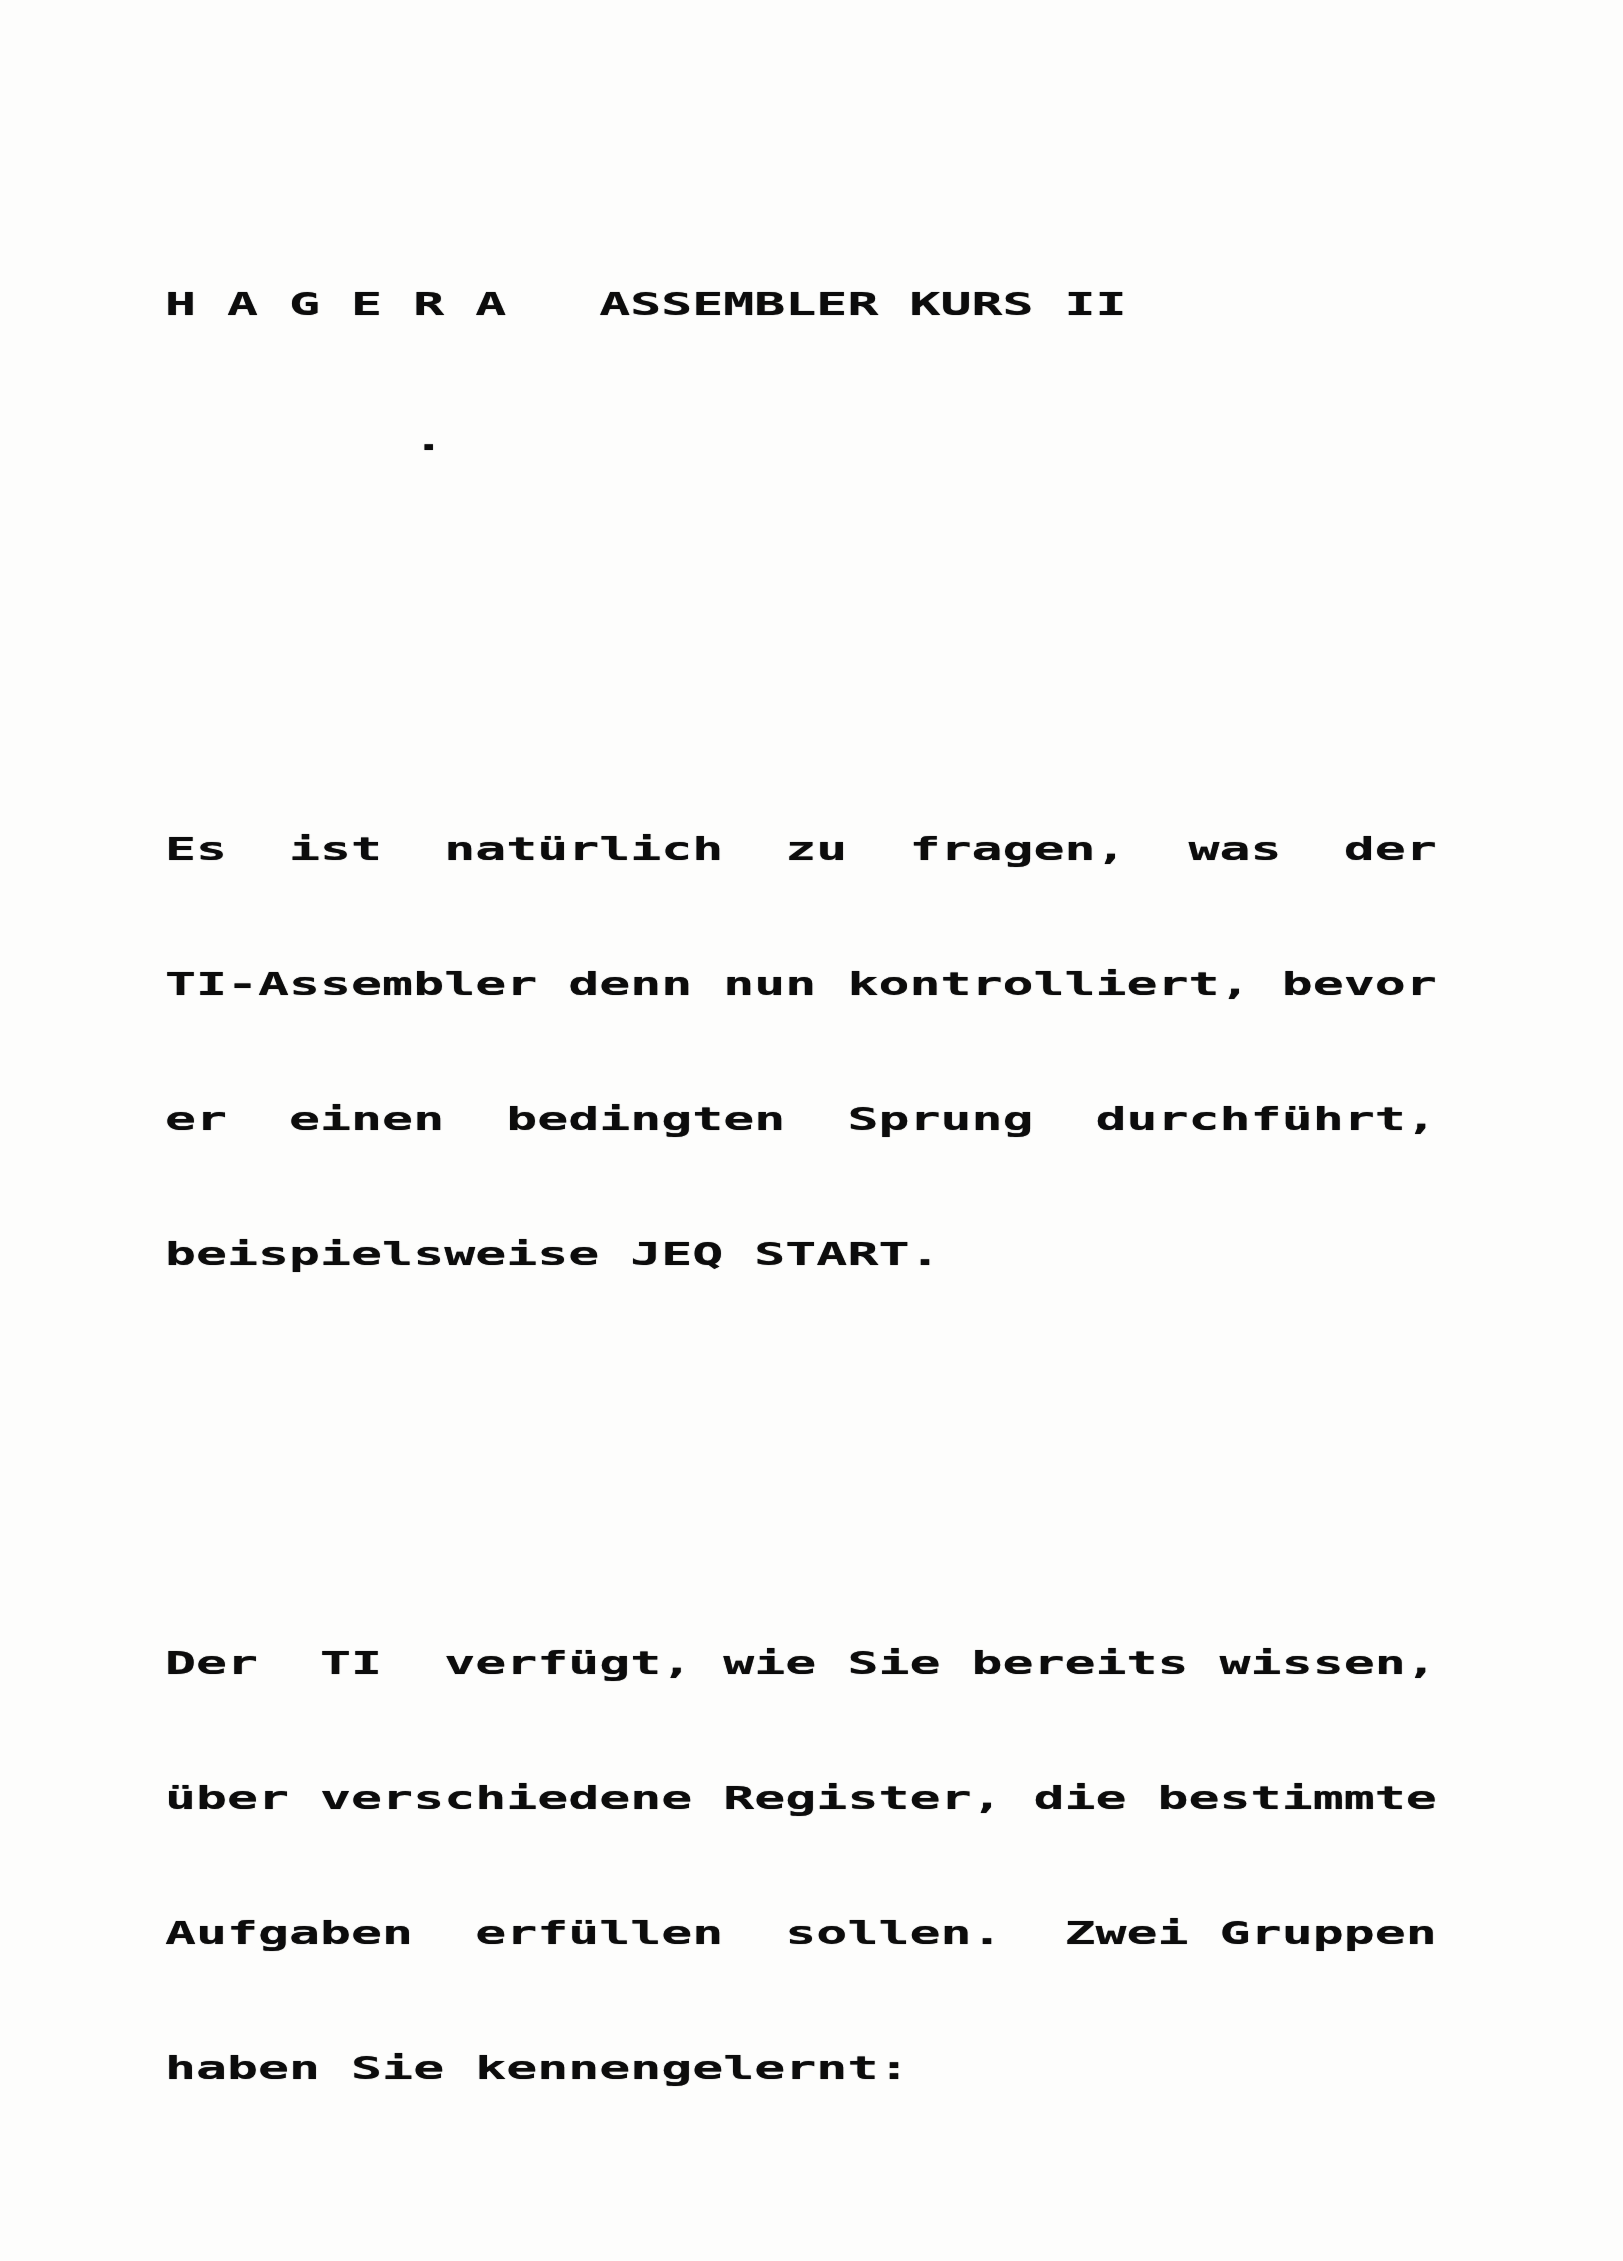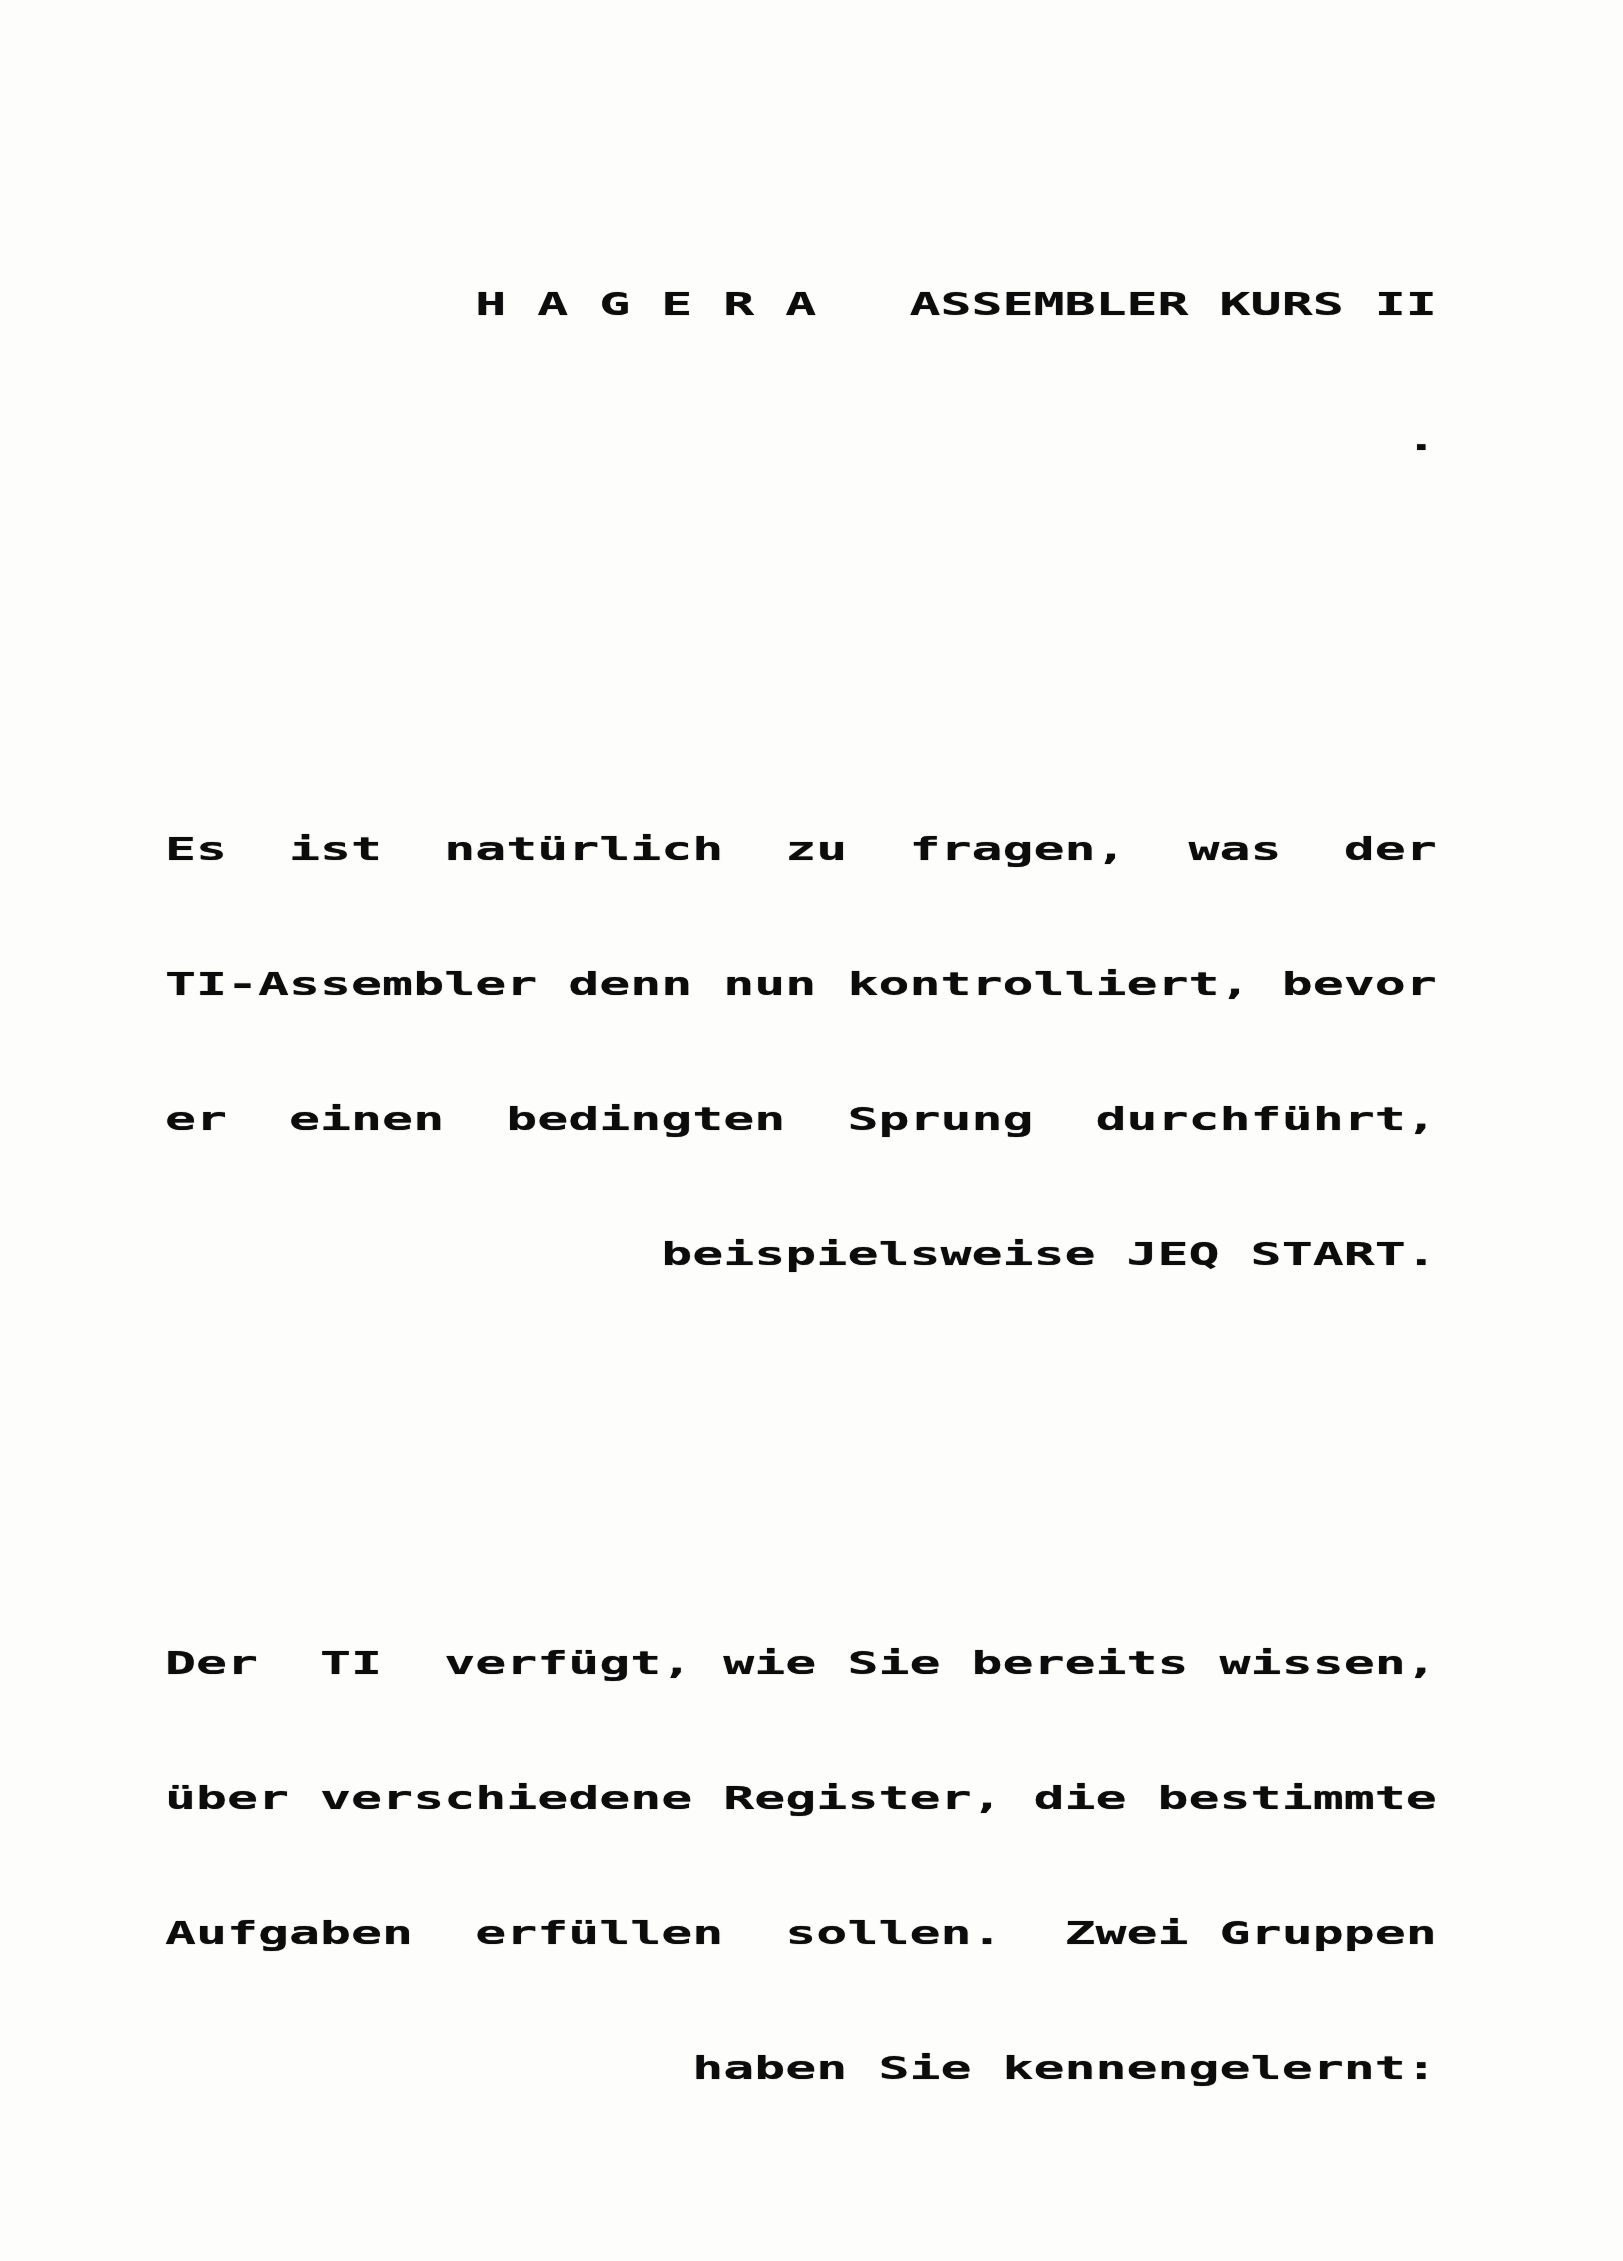--- a/index.html
+++ b/index.html
@@ -7,21 +7,20 @@
     padding: 0;
     background: #e8e8e8;
   }
   .page {
     position: relative;
     width: 1624px;
     height: 2261px;
     margin: 0 auto;
     background: #fdfdfc;
     overflow: hidden;
-    text-align: right;
   }
   .typewriter {
     position: absolute;
     left: 165px;
     top: 57px;
     transform: scaleX(1.61);
     transform-origin: top left;
     font-family: "DejaVu Sans Mono", "Liberation Mono", monospace;
     font-weight: 700;
     font-size: 32px;

